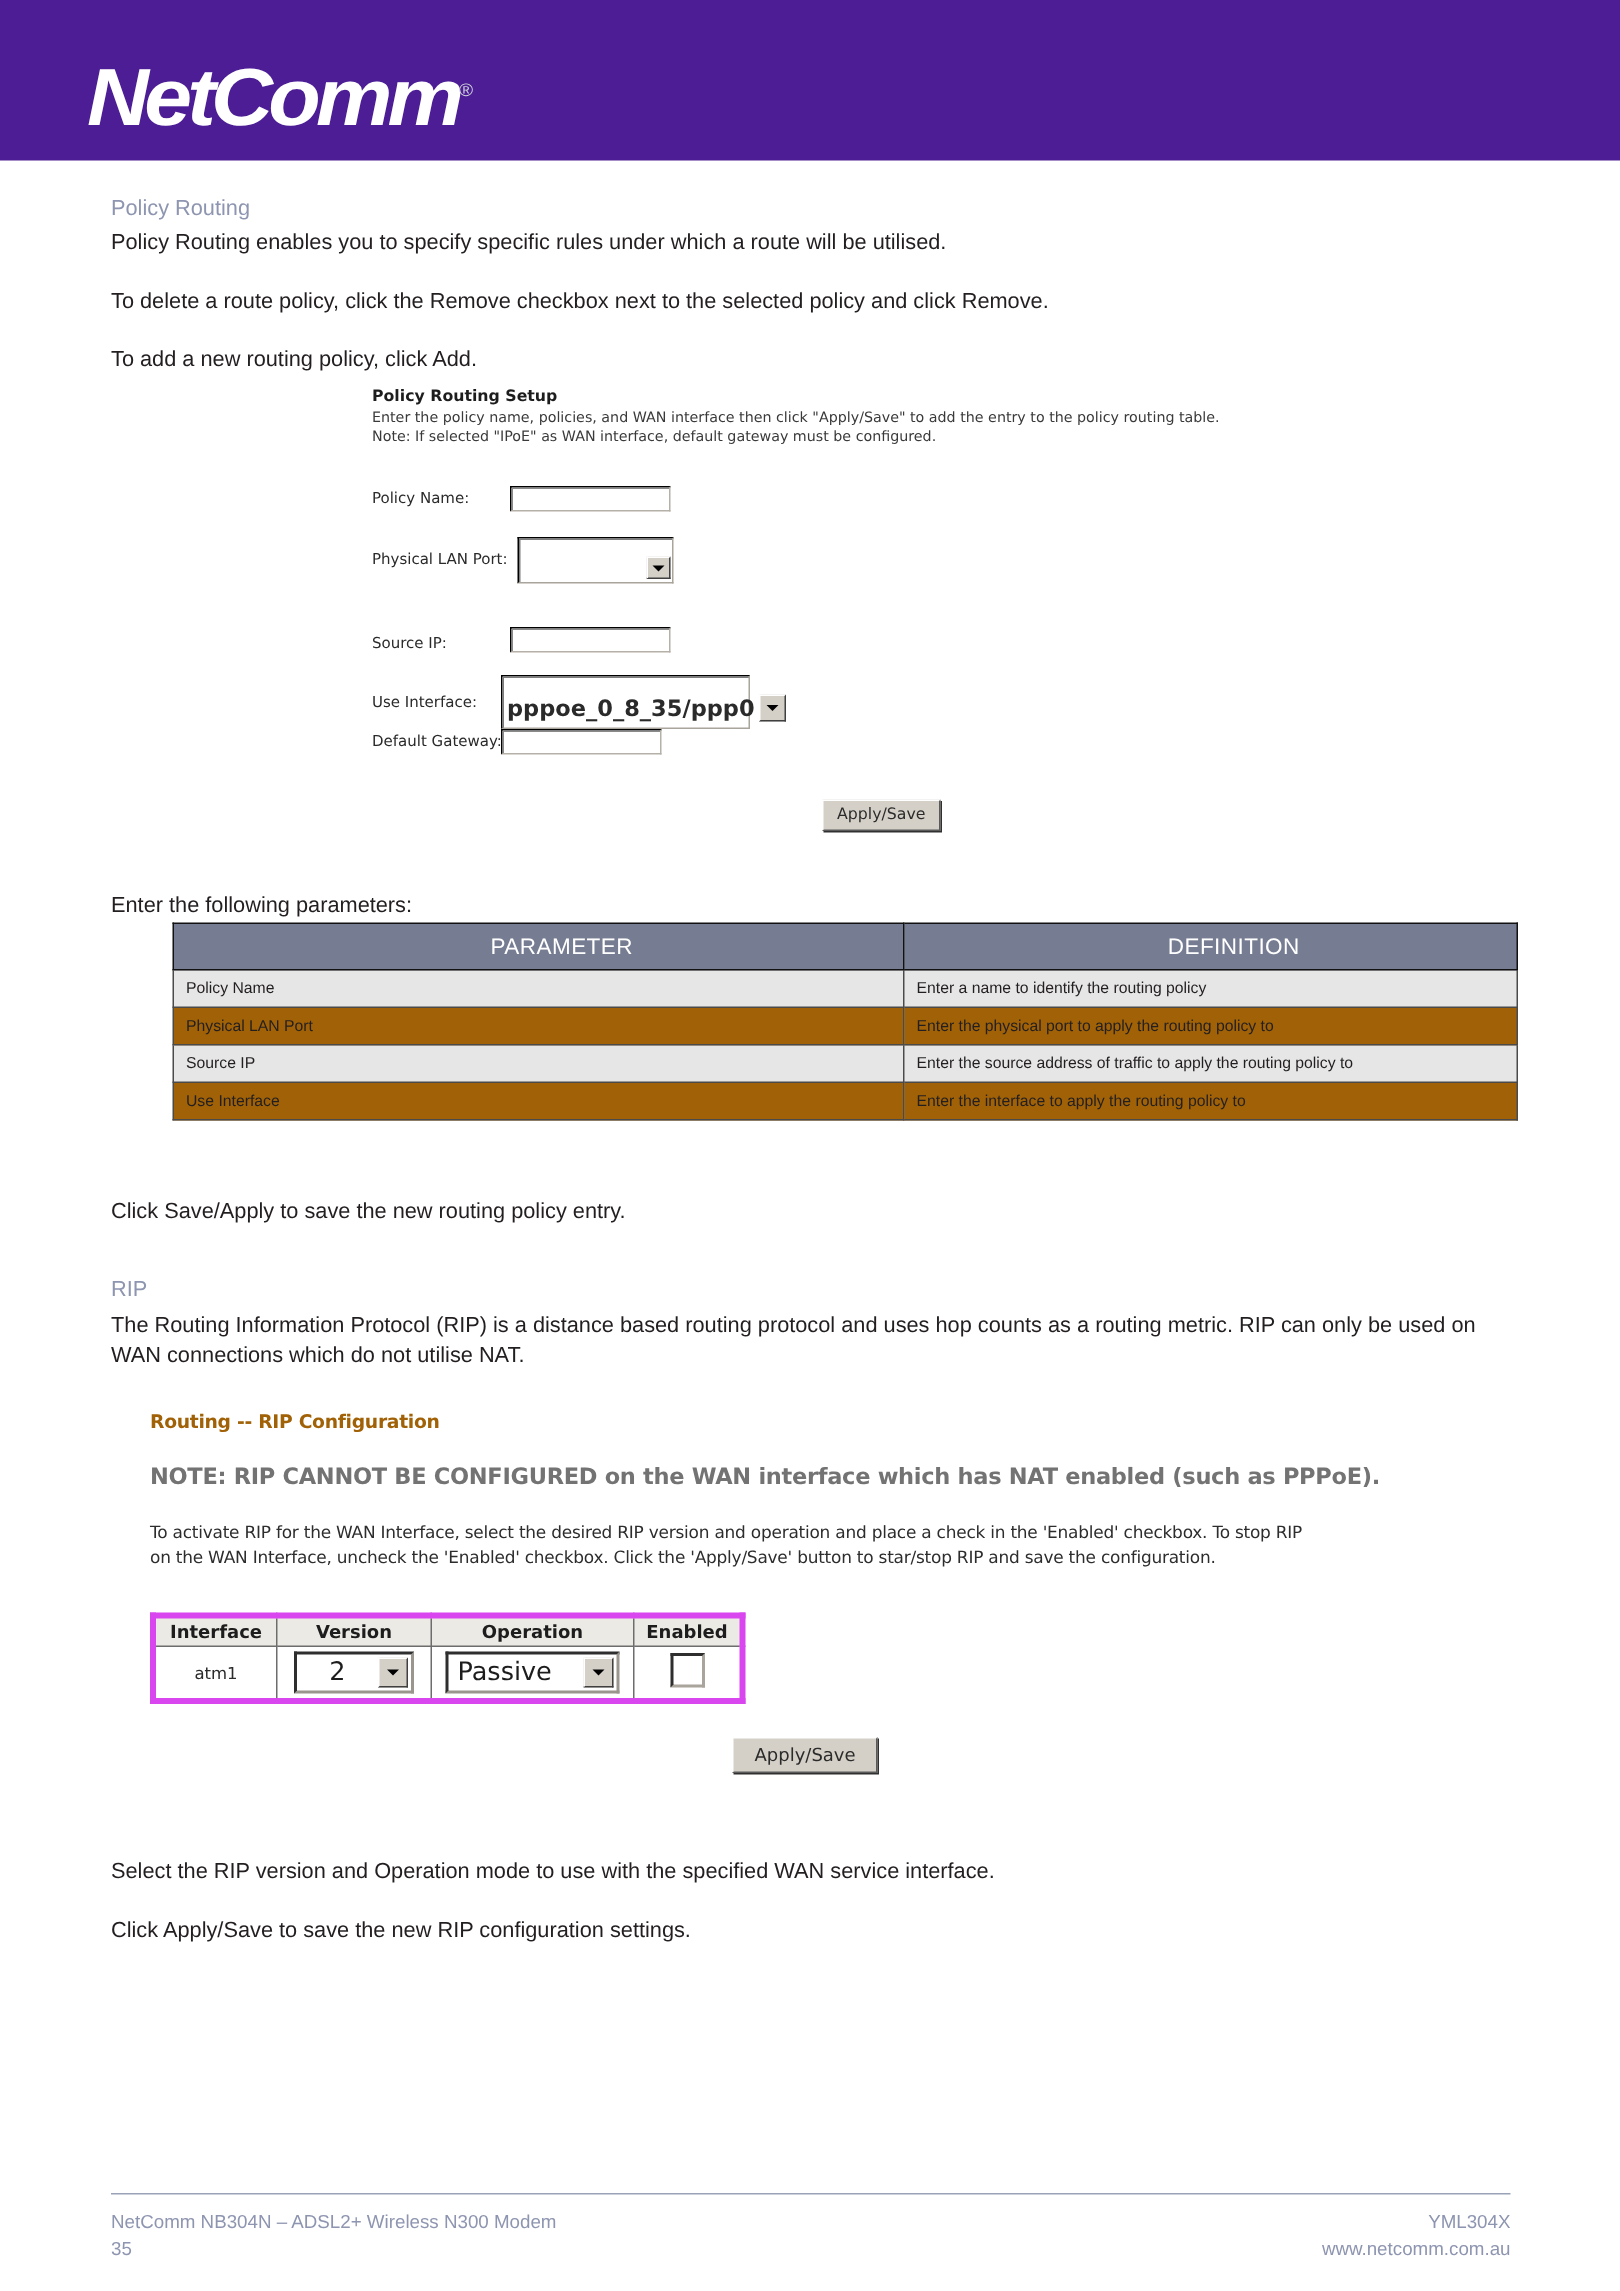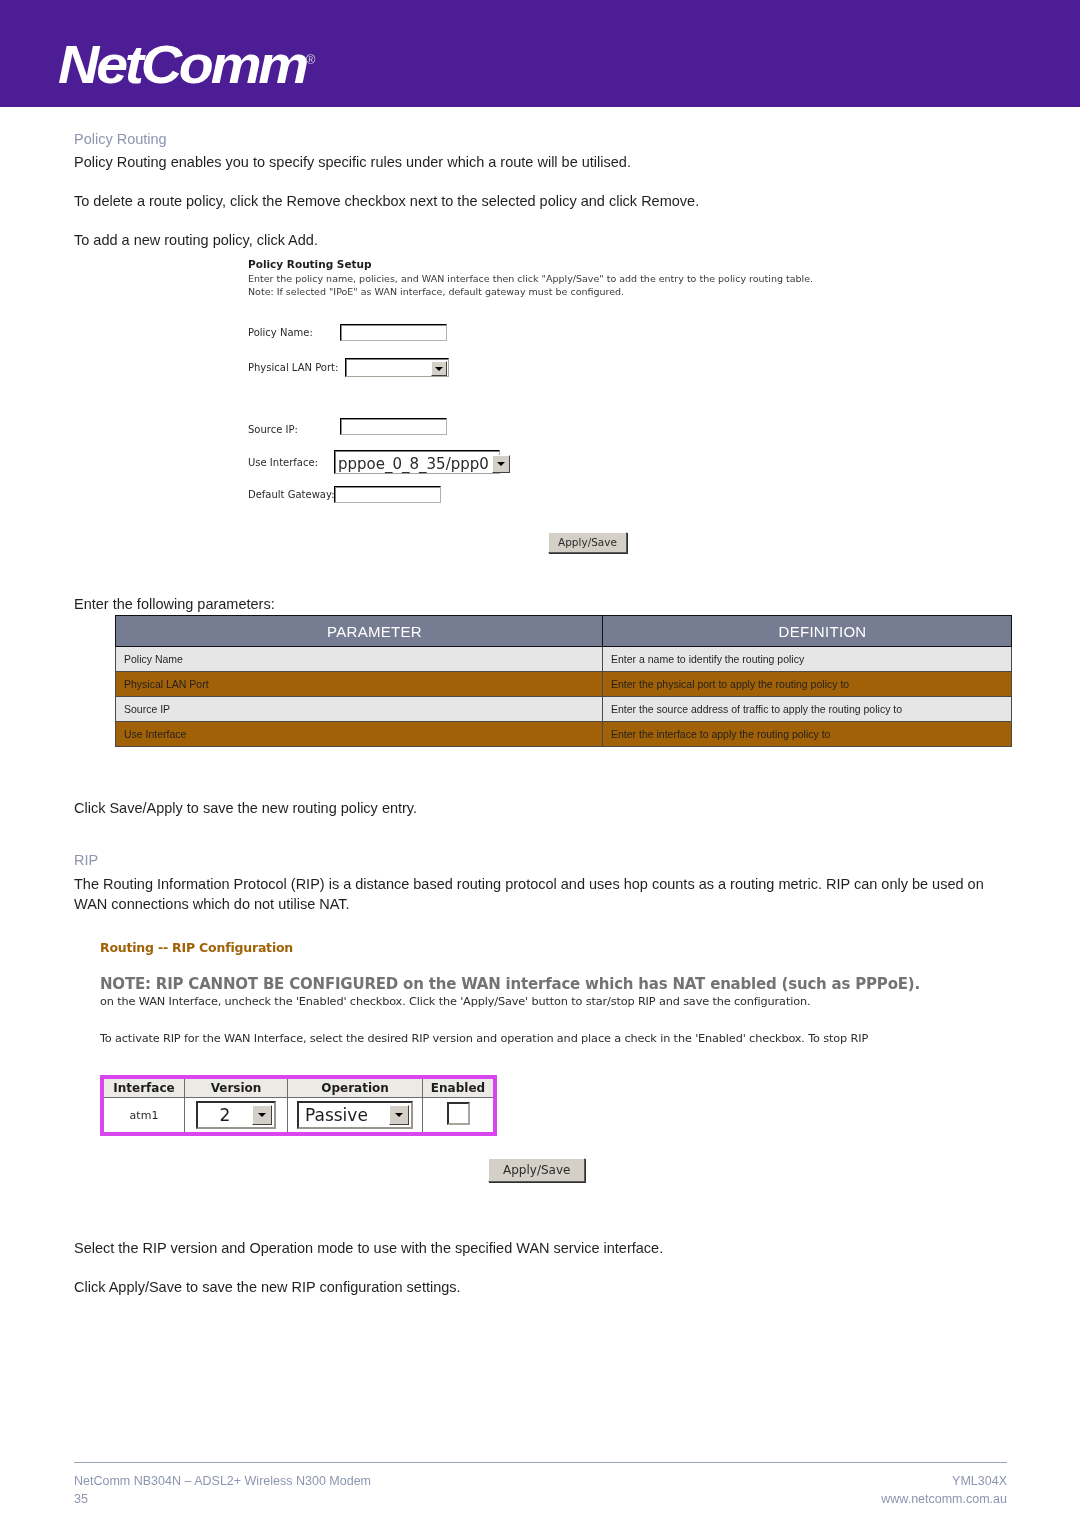--- a/index.html
+++ b/index.html
@@ -109,30 +109,31 @@
     display: inline-block;
     background: #ffffff;
     border: 1px solid #000000;
     border-right-color: #b5b0a8;
     border-bottom-color: #b5b0a8;
     box-shadow: inset 1px 1px 0 #8a8a8a;
     height: 15px;
   }
   .selbox {
     display: inline-flex;
-    align-items: flex-end;
+    align-items: flex-start;
     justify-content: space-between;
     background: #ffffff;
     border: 1px solid #000000;
     border-right-color: #a9a49c;
     border-bottom-color: #a9a49c;
     box-shadow: inset 1px 1px 0 #7d7d7d;
     height: 17px;
-    padding: 0 1px 0 3px;
+    padding: 12px 1px 0 3px;
     font-size: 10px;
+    font-weight: bold;
   }
   .sel-arrow {
     width: 14px;
     height: 13px;
     margin-left: 3px;
     background: #d4d0c8;
     border: 1px solid #ffffff;
     border-right-color: #404040;
     border-bottom-color: #404040;
     display: flex;
@@ -385,22 +386,22 @@
   </tbody>
 </table>
 
 <div style="position:absolute; left:74px; top:798px;" class="para">Click Save/Apply to save the new routing policy entry.</div>
 <div style="position:absolute; left:74px; top:851px;" class="section-head">RIP</div>
 <div style="position:absolute; left:74px; top:874px; width:930px;" class="para">The Routing Information Protocol (RIP) is a distance based routing protocol and uses hop counts as a routing metric. RIP can only be used on WAN connections which do not utilise NAT.</div>
 
 <div class="ripshot">
   <div class="rip-head">Routing -- RIP Configuration</div>
   <div class="rip-note" style="margin-top:20px;">NOTE: RIP CANNOT BE CONFIGURED on the WAN interface which has NAT enabled (such as PPPoE).</div>
+  <div class="rip-body" style="margin-top:20px;">To activate RIP for the WAN Interface, select the desired RIP version and operation and place a check in the 'Enabled' checkbox. To stop RIP</div>
   <div class="rip-body">on the WAN Interface, uncheck the 'Enabled' checkbox. Click the 'Apply/Save' button to star/stop RIP and save the configuration.</div>
-  <div class="rip-body" style="margin-top:20px;">To activate RIP for the WAN Interface, select the desired RIP version and operation and place a check in the 'Enabled' checkbox. To stop RIP</div>
 
   <table class="riptable" style="margin-top:28px;">
     <thead>
       <tr>
         <th style="width:68px;">Interface</th>
         <th style="width:90px;">Version</th>
         <th style="width:122px;">Operation</th>
         <th style="width:58px;">Enabled</th>
       </tr>
     </thead>

